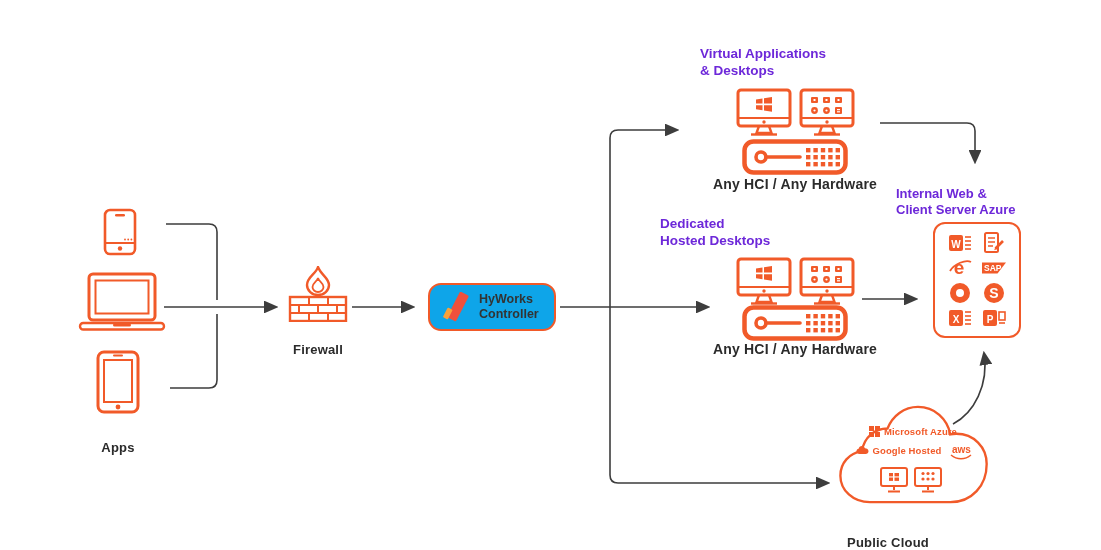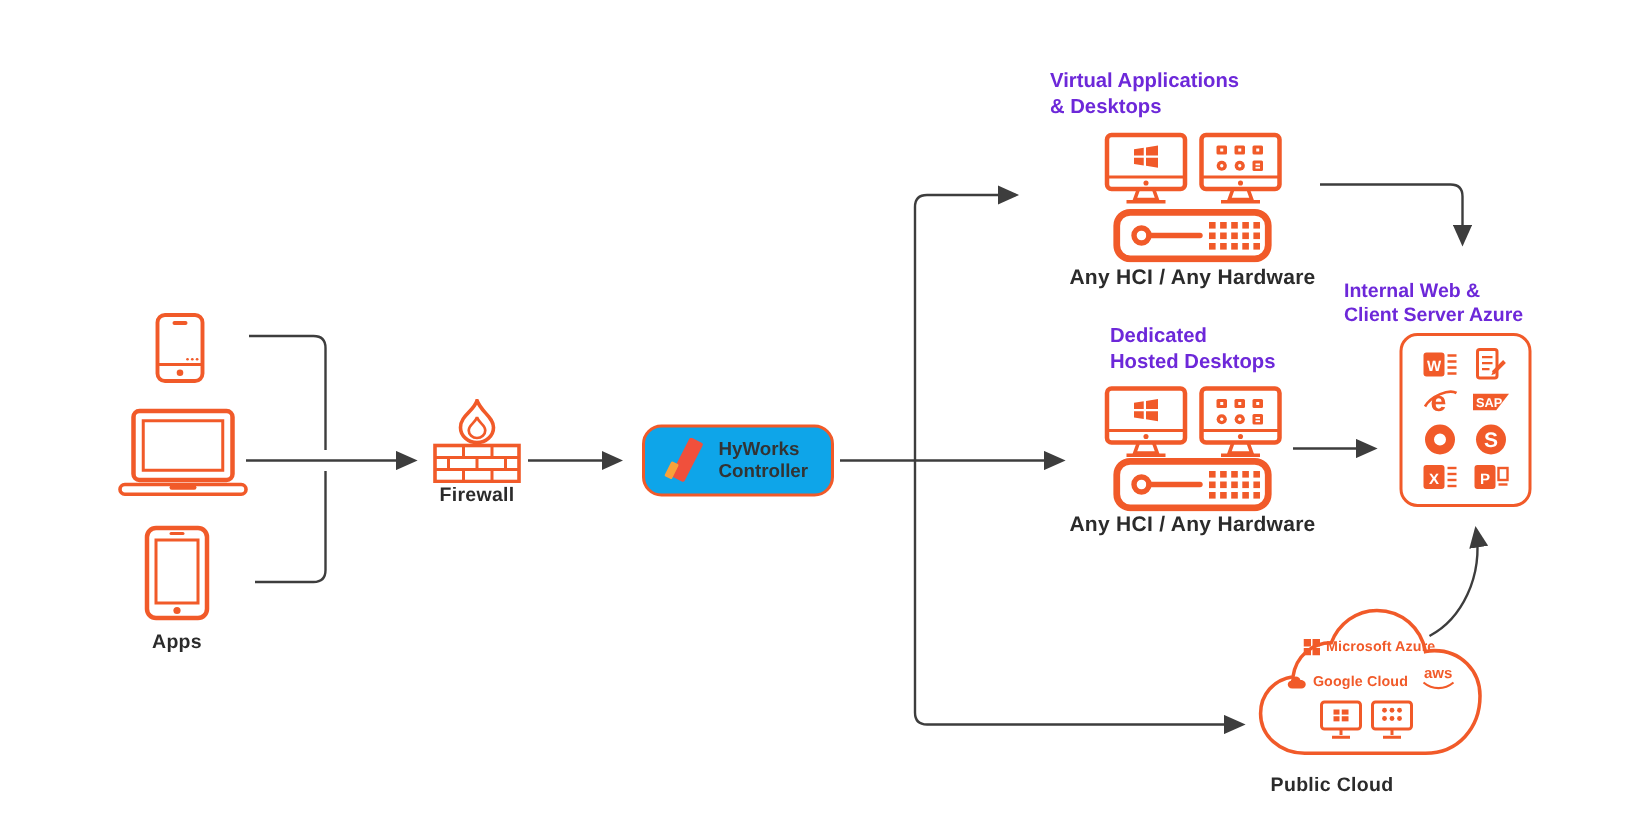--- a/index.html
+++ b/index.html
@@ -1,34 +1,34 @@
 <!DOCTYPE html>
 <html><head>
 <meta charset="utf-8">
 <style>
   html,body{margin:0;padding:0;background:#ffffff;}
   .canvas{position:relative;width:1101px;height:550px;background:#ffffff;overflow:hidden;
           font-family:"Liberation Sans",sans-serif;color:#2b2b2b;}
   .abs{position:absolute;}
   svg{display:block;}
   .lbl{font-weight:bold;color:#2b2b2b;text-align:center;letter-spacing:.2px;}
-  .lbl-13{font-size:13px;line-height:16px;}
+  .lbl-13{font-size:13px;line-height:16px;margin-top:20px;}
   .lbl-14{font-size:14px;line-height:17px;}
   .node-title{font-weight:bold;font-size:13.5px;line-height:16.5px;text-align:left;color:#6d28d9;}
   
   .controller-box{box-sizing:border-box;width:128px;height:48px;border:2.5px solid #F15A29;
                   border-radius:13px;background:#0ea5e9;display:flex;align-items:center;gap:9px;
                   padding:4px 10px 4px 12px;}
   .controller-text{font-size:12.5px;line-height:15px;font-weight:bold;color:#333;}
   
   .apps-box{box-sizing:border-box;width:88px;height:116px;border:2px solid #F15A29;border-radius:12px;
             background:#fff;display:grid;grid-template-columns:1fr 1fr;grid-template-rows:repeat(4,1fr);
             justify-items:center;align-items:center;padding:6px 8px;}
   
-  .cloud-row{position:absolute;display:flex;align-items:flex-end;justify-content:center;gap:4px;
+  .cloud-row{position:absolute;display:flex;align-items:flex-start;justify-content:center;gap:4px;
              color:#F15A29;font-weight:bold;}
   .prov-name{font-size:9.5px;letter-spacing:.1px;white-space:nowrap;}
   .aws-wrap{display:flex;flex-direction:column;align-items:center;margin-left:5px;}
   .aws-txt{font-size:10px;font-weight:bold;line-height:9px;}
 </style>
 </head>
 <body>
 
 <div class="canvas">
 
@@ -175,21 +175,21 @@
         <rect x="78.8" y="23" width="4.4" height="4.4"></rect>
         <rect x="86.2" y="23" width="4.4" height="4.4"></rect>
         <rect x="93.6" y="23" width="4.4" height="4.4"></rect>
     </g>
   </svg>
 
   <div class="abs lbl lbl-14" style="left:700px;top:176px;width:190px">
     <span>Any HCI / Any Hardware</span>
   </div>
 
-  <div class="abs node-title" style="left:740px;top:216px;width:190px">
+  <div class="abs node-title" style="left:660px;top:216px;width:190px">
     <div>Dedicated</div>
     <div>Hosted Desktops</div>
   </div>
 
   <svg class="abs" style="left:736px;top:257px" width="56" height="50" viewBox="0 0 56 50">
     <rect x="2" y="2" width="52" height="36" rx="3" fill="none" stroke="#F15A29" stroke-width="3"></rect>
     <line x1="2" y1="30" x2="54" y2="30" stroke="#F15A29" stroke-width="2"></line>
     <circle cx="28" cy="34" r="1.7" fill="#F15A29"></circle>
     <g fill="#F15A29">
       <polygon points="20,11.5 26.5,10.5 26.5,15.6 20,15.6"></polygon>
@@ -333,21 +333,21 @@
           <rect x="6" y="6" width="5" height="5"></rect>
         </g>
     </svg>
     <span class="prov-name">Microsoft Azure</span>
   </div>
 
   <div class="cloud-row" style="left:850px;top:445px;width:128px">
     <svg width="13" height="10" viewBox="0 0 13 10">
       <path d="M3.5 9 C1.6 9 0.5 7.8 0.5 6.3 C0.5 5 1.4 4 2.6 3.8 C2.9 2.3 4.1 1 5.9 1 C7.4 1 8.6 2 9 3.3 C10.9 3.3 12.5 4.4 12.5 6.2 C12.5 7.8 11.3 9 9.6 9 Z" fill="#F15A29"></path>
     </svg>
-    <span class="prov-name">Google Cloud</span>
+    <span class="prov-name">Google Hosted</span>
     <span class="aws-wrap">
       <span class="aws-txt">aws</span>
       <svg width="22" height="6" viewBox="0 0 22 6">
           <path d="M1 1 C7 6 15 6 21 1" fill="none" stroke="#F15A29" stroke-width="1.4"></path>
         </svg>
     </span>
   </div>
 
   <svg class="abs" style="left:879px;top:466px" width="30" height="28" viewBox="0 0 30 28">
     <rect x="2" y="2" width="26" height="18" rx="2" fill="none" stroke="#F15A29" stroke-width="2"></rect>

